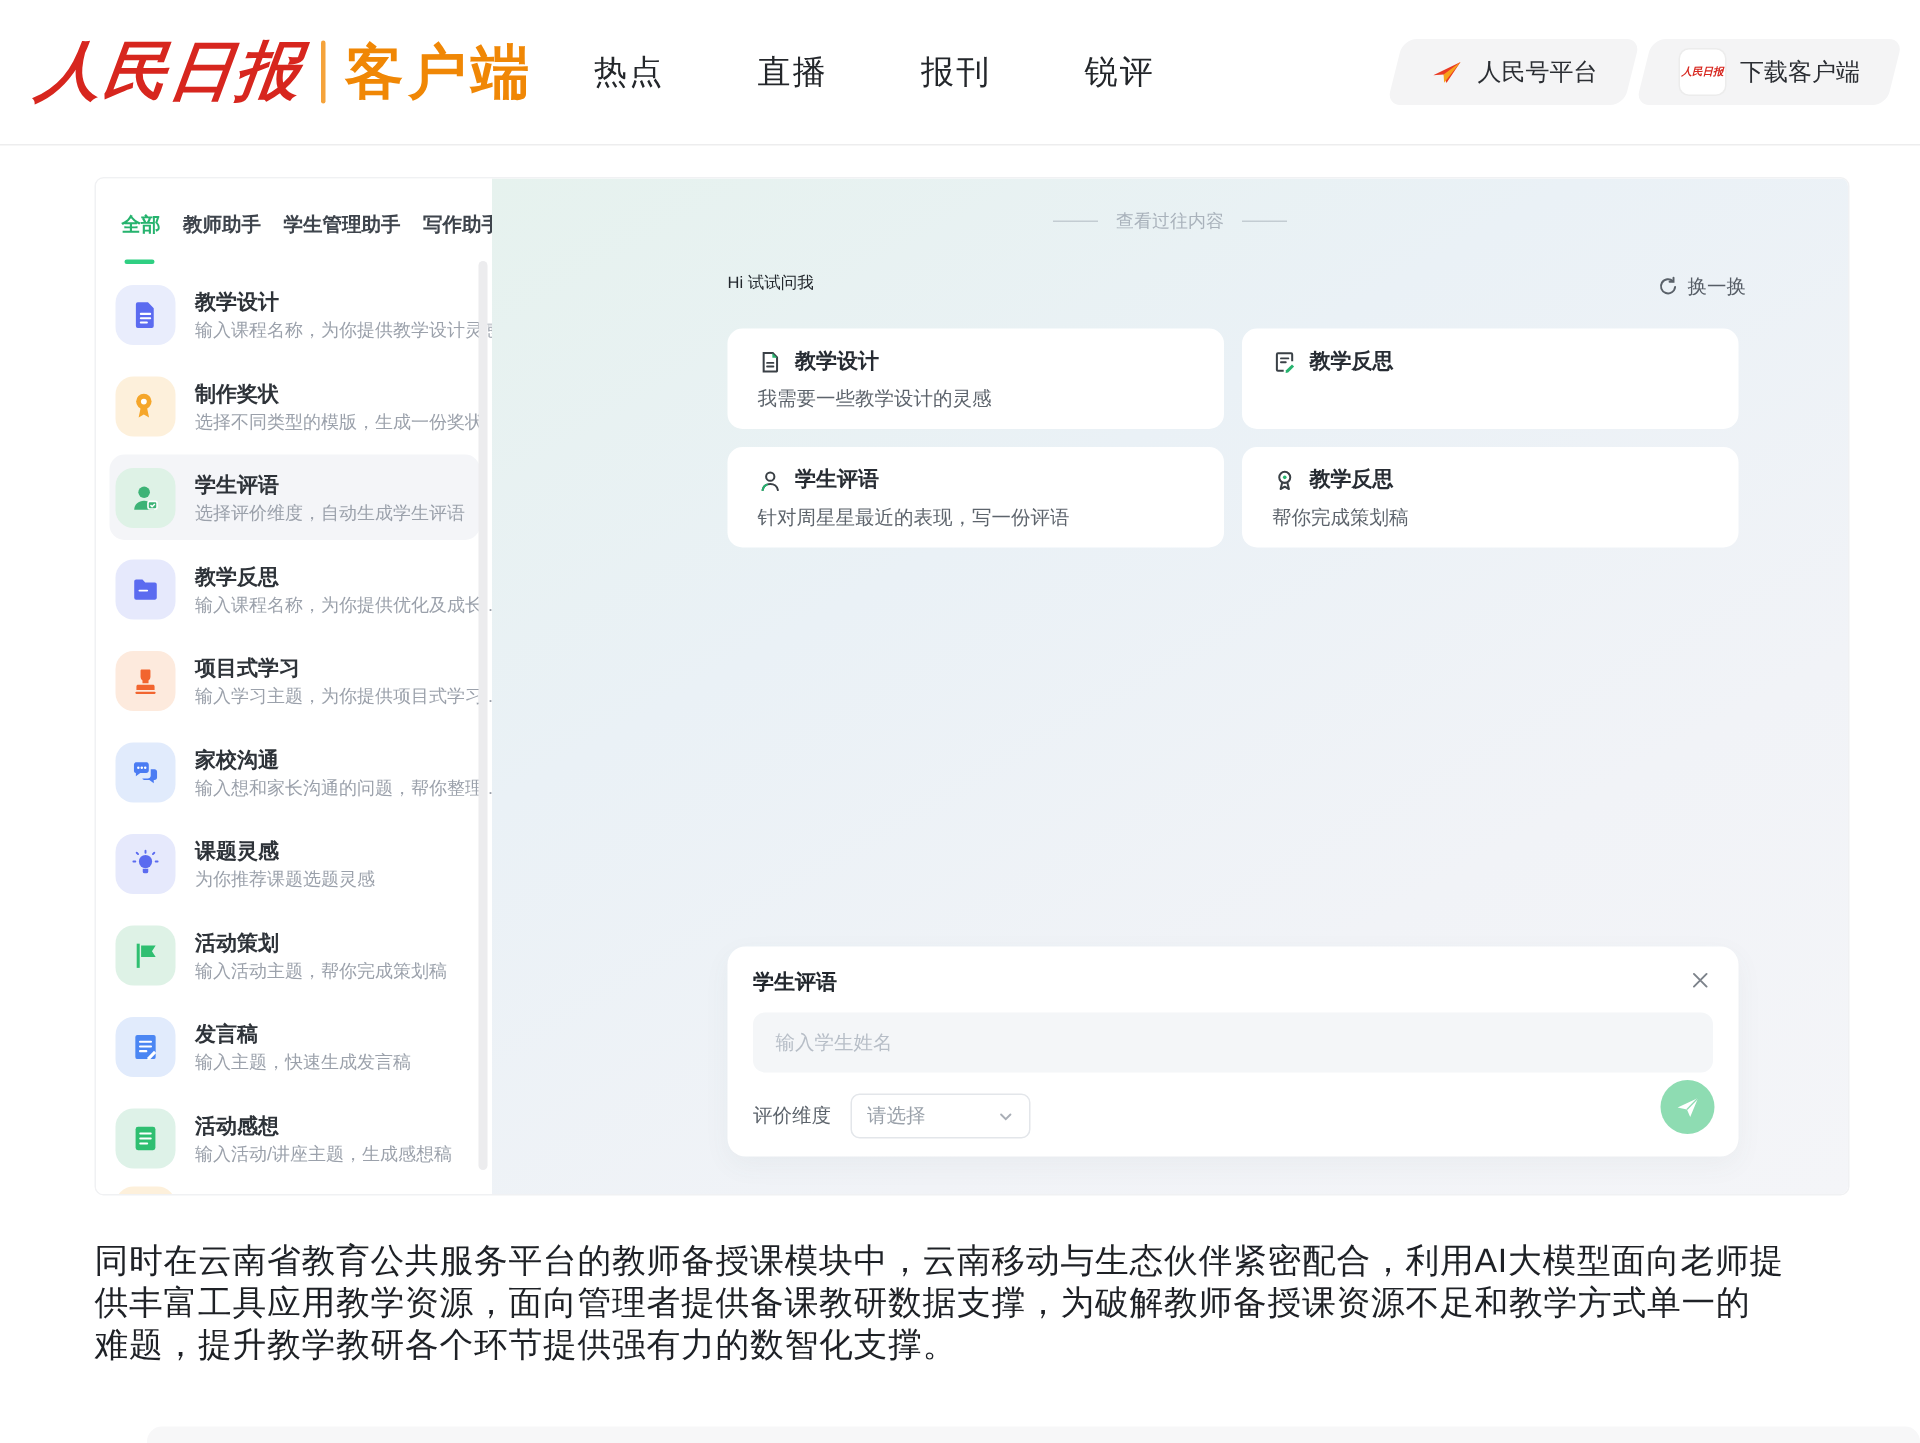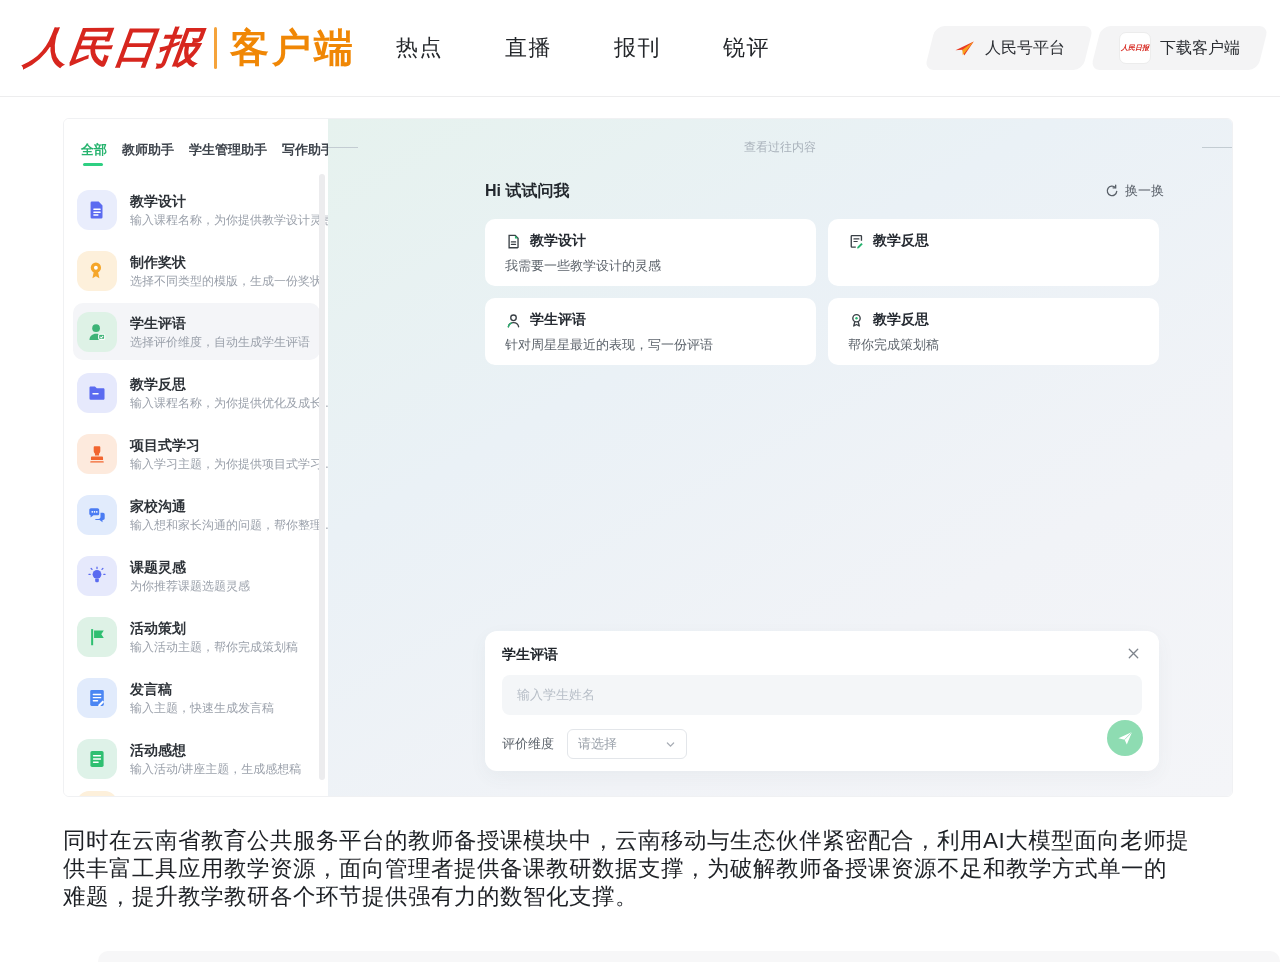--- a/index.html
+++ b/index.html
@@ -18,36 +18,36 @@
   .hbtn{position:relative;display:flex;align-items:center;gap:9px;padding:0 23px;font-size:16px;color:#2b2e33;cursor:pointer}
   .hbtn::before{content:"";position:absolute;inset:0;background:#f4f4f5;transform:skewX(-14deg);border-radius:9px;z-index:0}
   .hbtn>*{position:relative;z-index:1}
   .app-badge{width:30px;height:30px;background:#fff;border:1px solid #ececec;border-radius:7px;display:flex;align-items:center;justify-content:center;
              font-family:"DejaVu Serif",serif;font-style:italic;font-weight:bold;font-size:7px;color:#d7261e;overflow:hidden;white-space:nowrap}
 
   
   .app{position:absolute;left:63px;top:118px;width:1170px;height:679px;border:1px solid #f0f1f3;border-radius:6px;overflow:hidden;box-sizing:border-box;background:#fff}
   .sidebar{position:absolute;left:0;top:0;bottom:0;width:264px;background:#fff}
   .tabs{position:absolute;left:17px;top:22px;display:flex;gap:15px}
-  .tab{font-size:13px;color:#3e444c;font-weight:600;padding-bottom:7px;position:relative;cursor:pointer;white-space:nowrap}
+  .tab{font-size:13px;color:#3e444c;font-weight:600;padding-bottom:17px;position:relative;cursor:pointer;white-space:nowrap}
   .tab.active{color:#26b36e}
   .tab.active::after{content:"";position:absolute;left:2px;bottom:0;width:20px;height:3px;border-radius:2px;background:#2fcf82}
   .side-item{position:absolute;left:9px;width:247px;height:57px;border-radius:10px;display:flex;align-items:center;gap:13px;padding-left:4px;box-sizing:border-box;cursor:pointer}
   .side-item.selected{background:#f4f5f8}
   .s-icon{width:40px;height:40px;border-radius:12px;flex:none;display:flex;align-items:center;justify-content:center}
   .s-text{display:flex;flex-direction:column}
   .s-title{font-size:14px;font-weight:600;color:#2e3339;line-height:18px}
   .s-desc{font-size:12px;color:#9ba1ab;line-height:15px;margin-top:3px;white-space:nowrap}
   .side-scroll{position:absolute;right:3px;top:55px;width:6px;height:606px;background:#ececee;border-radius:3px;cursor:pointer}
 
   .main{position:absolute;left:264px;right:0;top:0;bottom:0;
         background:linear-gradient(150deg,#e6f2ee 0%,#eaf1f6 35%,#f1f3f7 70%,#f4f5f8 100%)}
-  .history{position:absolute;top:20px;left:0;right:0;display:flex;align-items:center;justify-content:space-between;gap:12px;color:#a9b2bb;font-size:12px}
+  .history{position:absolute;top:20px;left:0;right:0;display:flex;align-items:center;justify-content:center;gap:12px;color:#a9b2bb;font-size:12px}
   .h-dash{width:30px;height:1px;background:#c3ccd2}
-  .greet{position:absolute;left:157px;top:62px;font-size:16px;font-weight:700;color:#22272d}
+  .greet{position:absolute;left:157px;top:62px;font-size:11px;font-weight:400;color:#22272d}
   .refresh{position:absolute;right:68px;top:63px;display:flex;align-items:center;gap:6px;font-size:13px;color:#565d66;cursor:pointer}
   .cards{position:absolute;left:157px;top:100px;width:674px;display:grid;grid-template-columns:1fr 1fr;gap:12px}
   .card{background:#fff;border-radius:10px;height:67px;box-sizing:border-box;padding:13px 20px;cursor:pointer}
   .card-head{display:flex;align-items:center;gap:8px;font-size:14px;font-weight:700;color:#272c33}
   .card-desc{margin-top:7px;font-size:13px;color:#5d646c}
 
   .form{position:absolute;left:157px;top:512px;width:674px;height:140px;background:#fff;border-radius:12px;box-sizing:border-box;
         padding:15px 17px;box-shadow:0 6px 18px rgba(80,90,100,.05)}
   .form-title{font-size:14px;font-weight:700;color:#22272d}
   .form-close{position:absolute;right:14px;top:11px;padding:4px;cursor:pointer;line-height:0}

